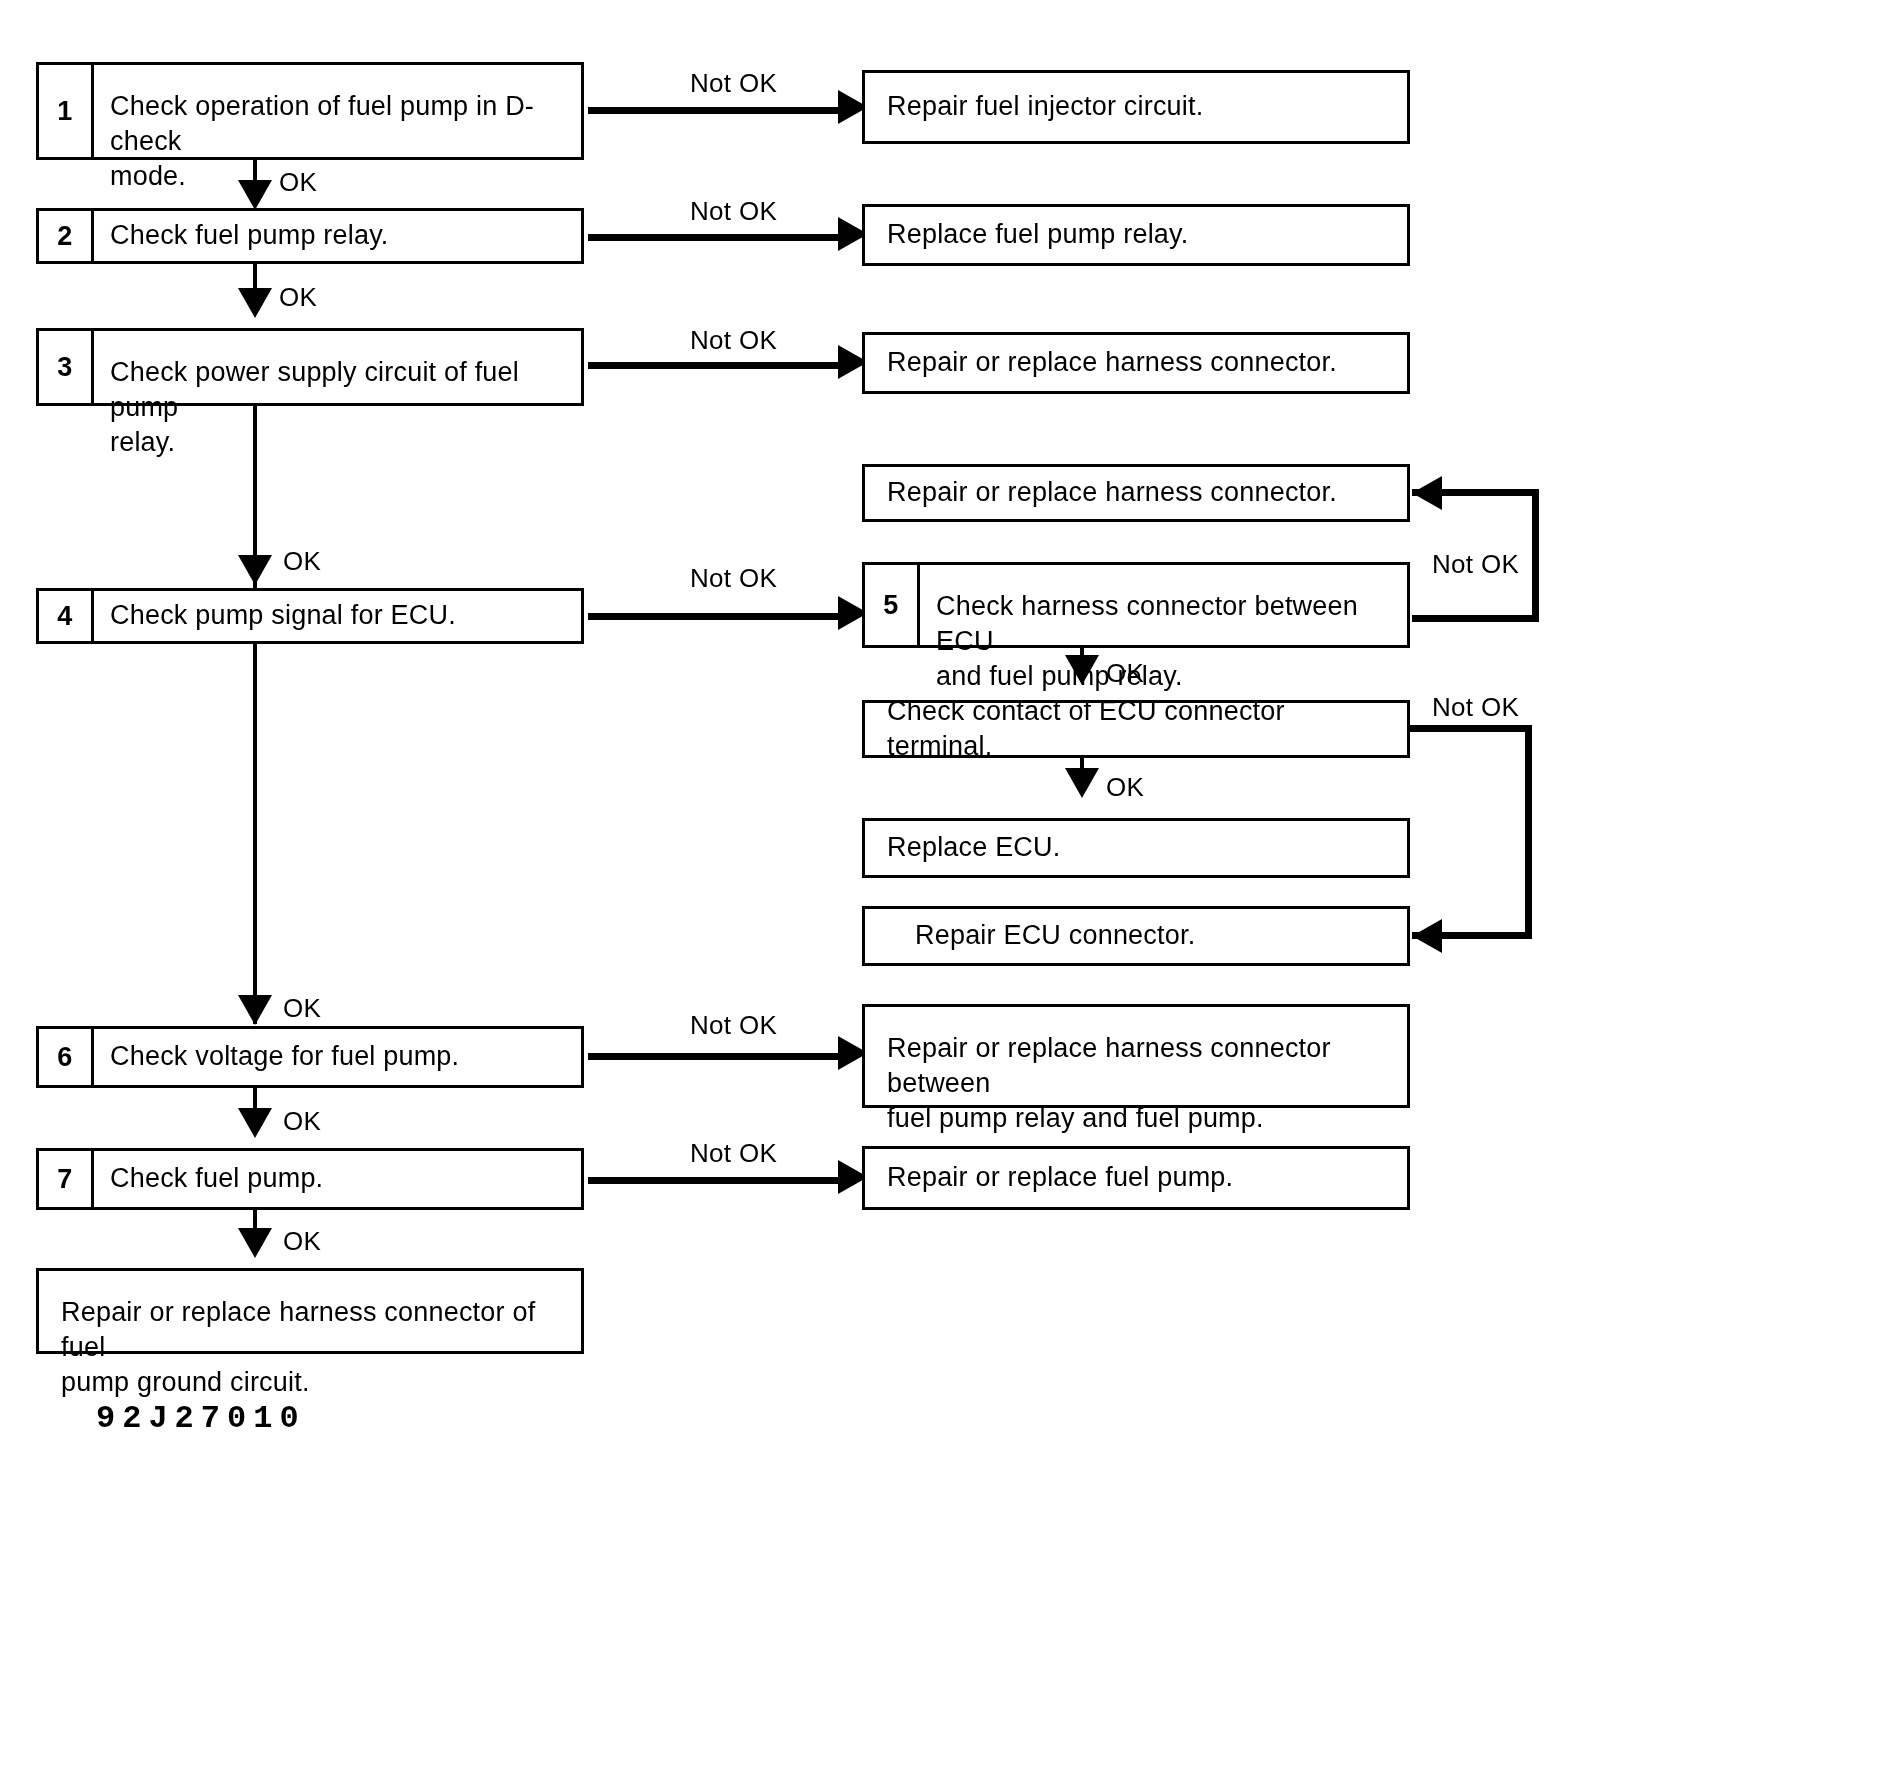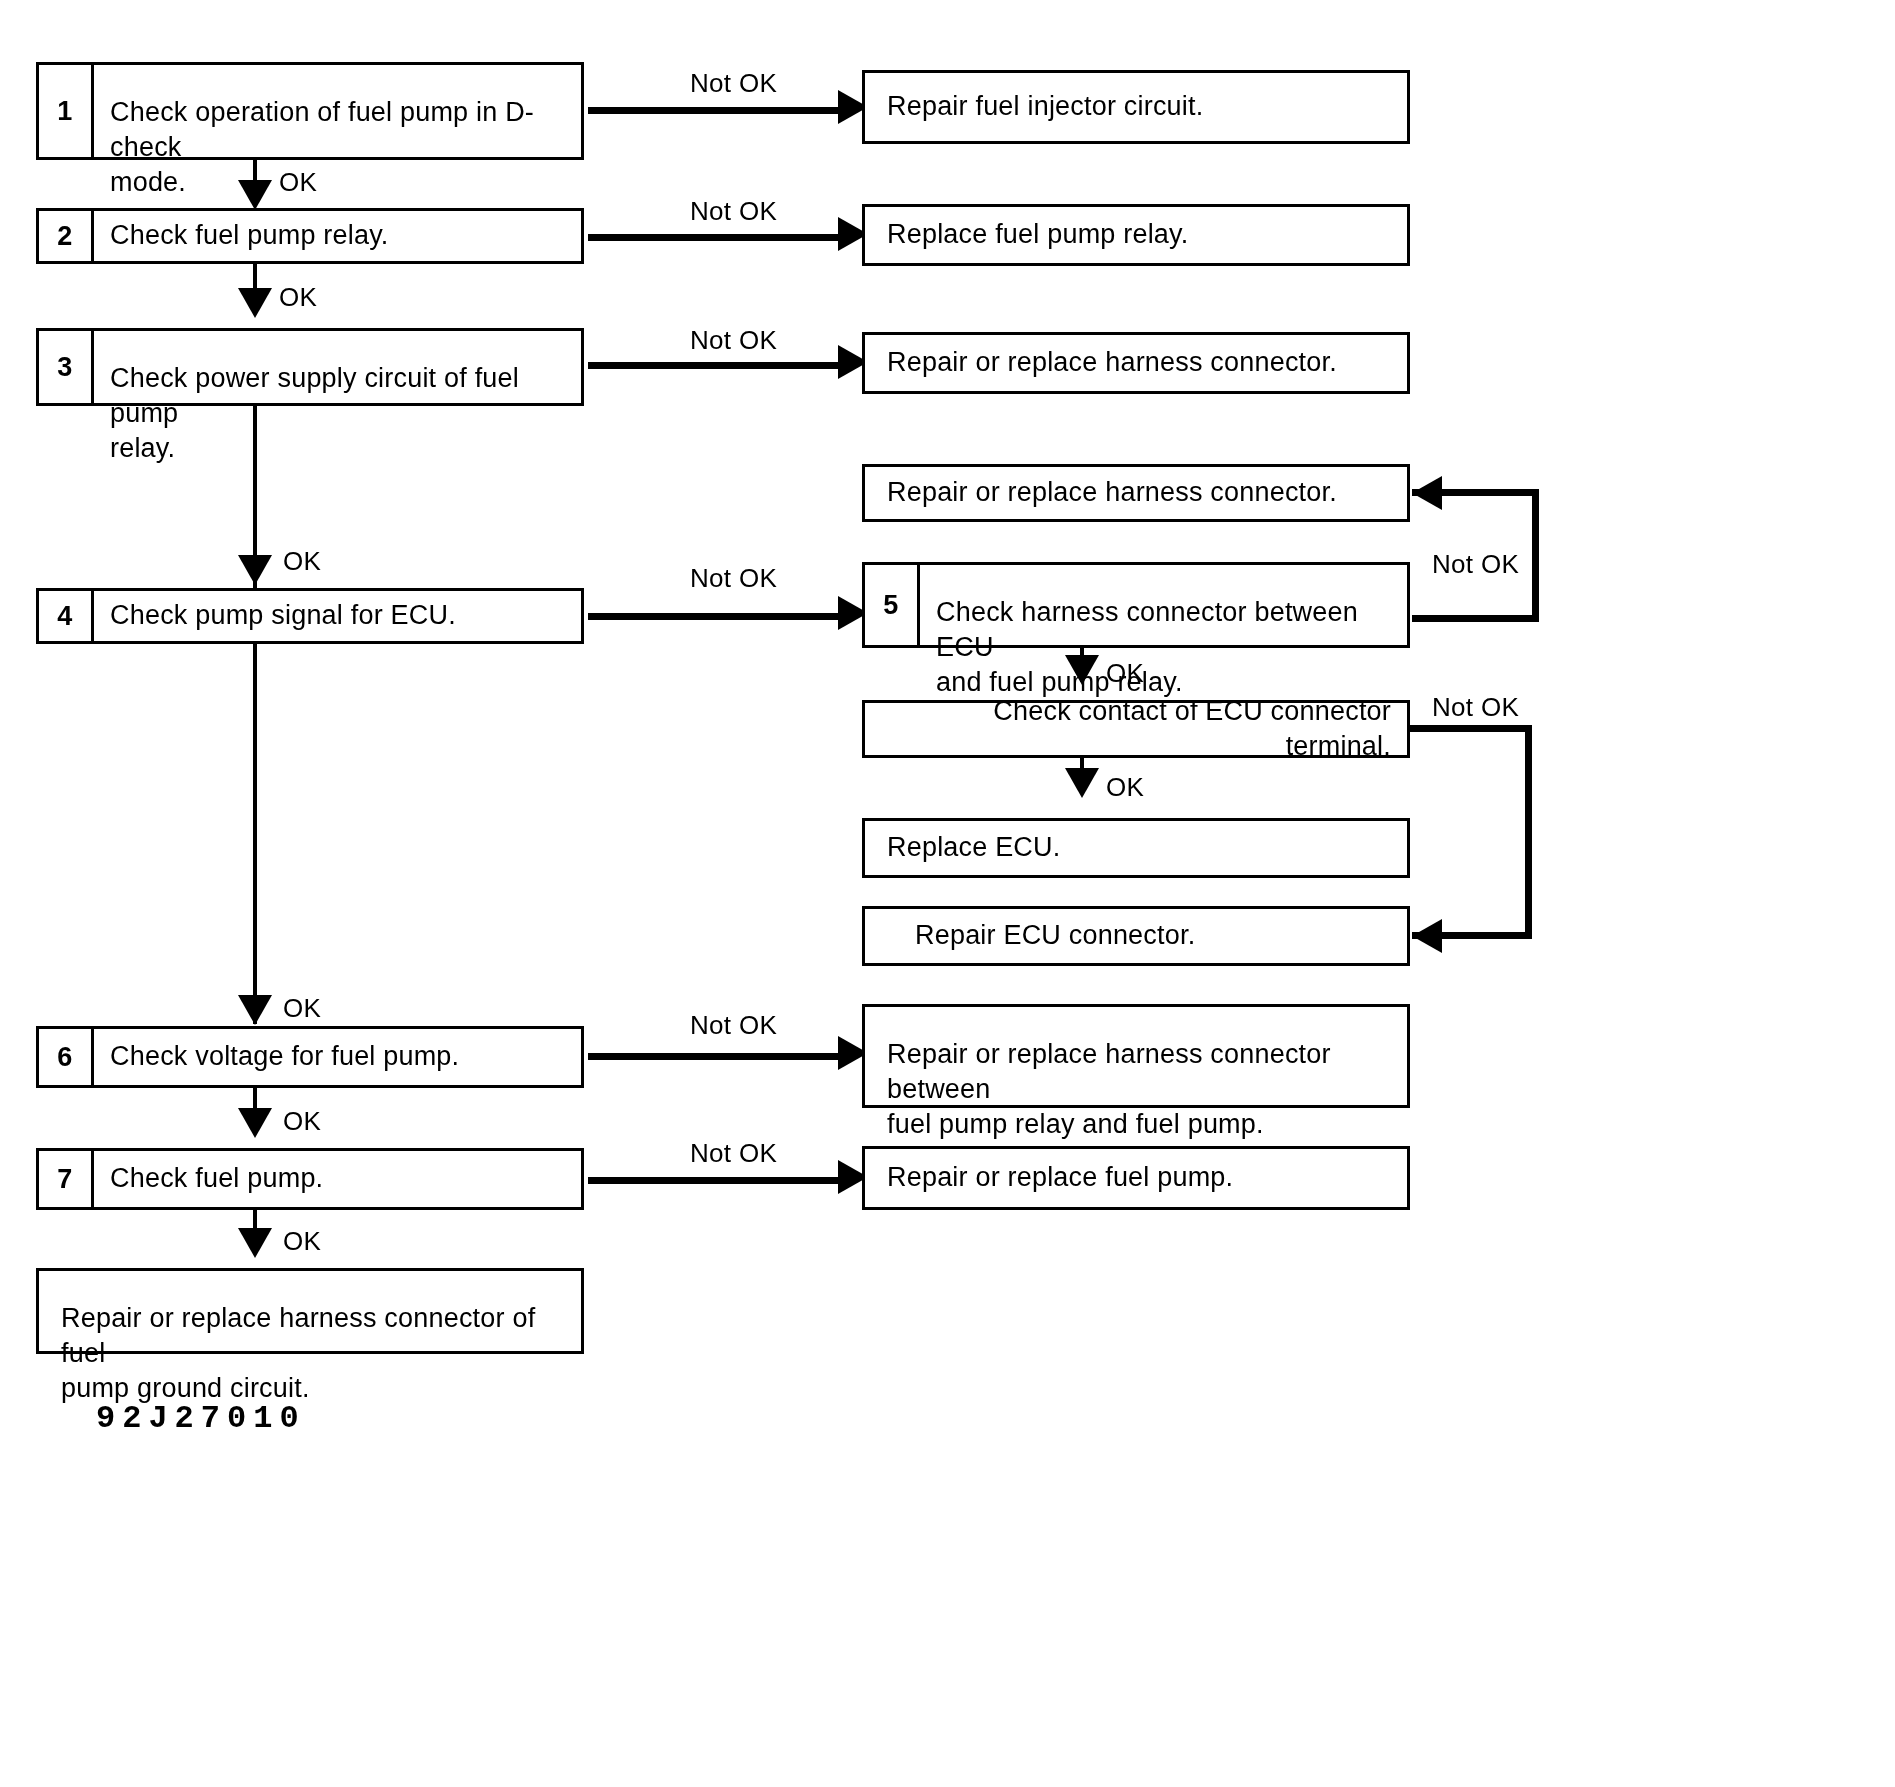--- a/index.html
+++ b/index.html
@@ -43,21 +43,21 @@
     flex: 1 1 auto;
     display: flex;
     align-items: center;
     padding: 0 16px;
     font-size: 27px;
     line-height: 1.30;
     letter-spacing: 0.2px;
     white-space: pre-line;
   }
   .box.nonum .txt { padding-left: 22px; }
-  .box.topalign .txt { align-items: flex-start; padding-top: 30px; border-radius: 18px; }
+  .box.topalign .txt { align-items: flex-start; padding-top: 24px; border-radius: 18px; }
 
   
   .hline {
     position: absolute;
     background: #000;
     height: 7px;
   }
   .vline {
     position: absolute;
     background: #000;
@@ -185,21 +185,21 @@
   <div class="box topalign" style="left:862px; top:562px; width:548px; height:86px;">
     <div class="num">5</div>
     <div class="txt">Check harness connector between ECU
 and fuel pump relay.</div>
   </div>
 
   <div class="vline thin" style="left:1080px; top:648px; width:4px; height:34px;"></div>
   <div class="arrow-down" style="left:1065px; top:655px;"></div>
   <div class="elabel" style="left:1106px; top:658px;">OK</div>
 
-  <div class="box nonum" style="left:862px; top:700px; width:548px; height:58px;text-align:right;">
+  <div class="box nonum" style="left:862px; top:700px; width:548px; height:58px;">
     <div class="txt">Check contact of ECU connector terminal.</div>
   </div>
 
   <div class="hline" style="left:1410px; top:725px; width:122px;"></div>
   <div class="vline" style="left:1525px; top:725px; height:210px;"></div>
   <div class="hline" style="left:1412px; top:932px; width:120px;"></div>
   <div class="arrow-left" style="left:1412px; top:919px;"></div>
   <div class="elabel" style="left:1432px; top:692px;">Not OK</div>
 
   <div class="vline thin" style="left:1080px; top:758px; width:4px; height:34px;"></div>

